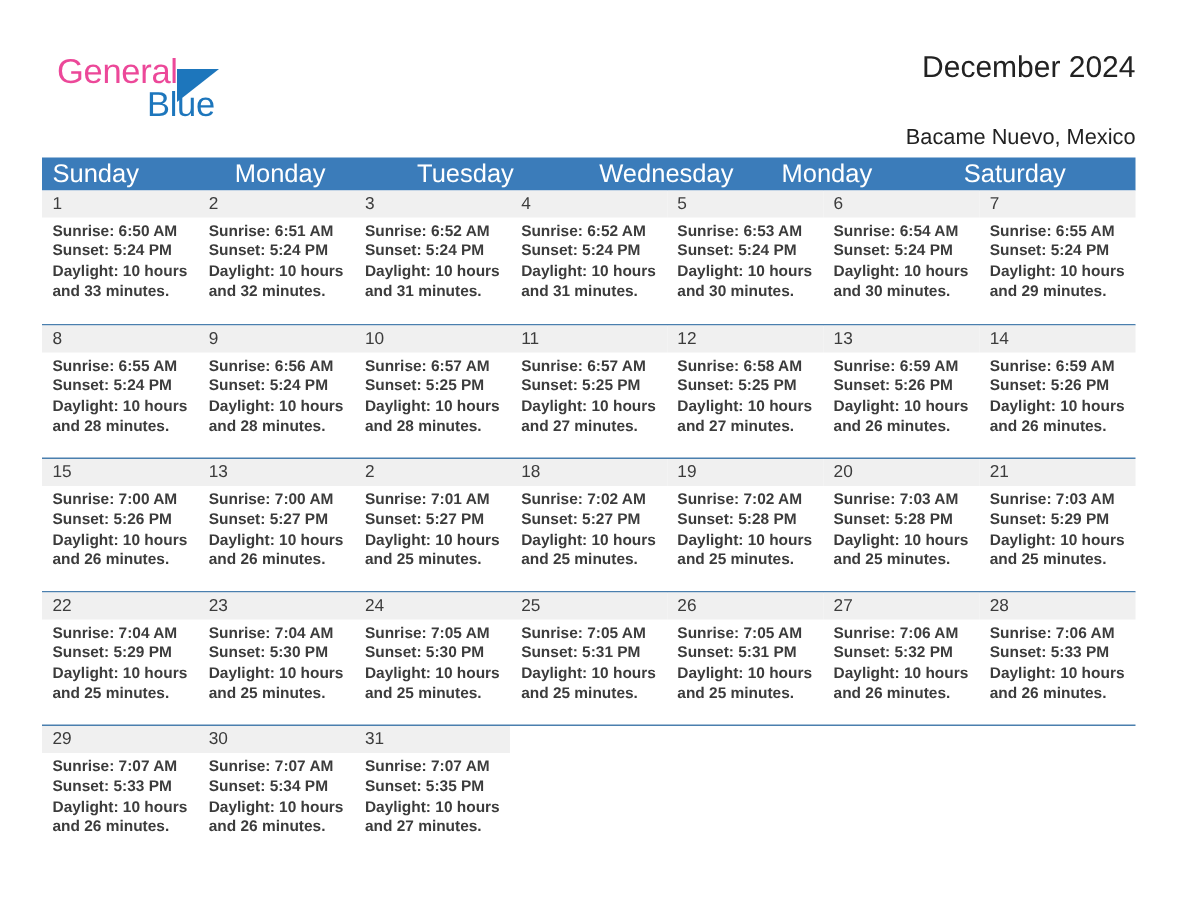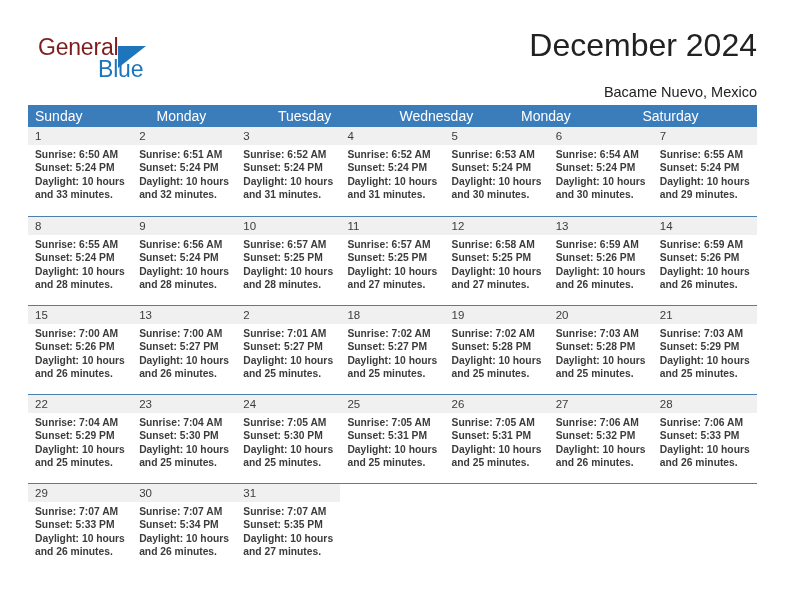--- a/index.html
+++ b/index.html
@@ -35,21 +35,21 @@
     top: 6px;
     width: 150px;
     height: 58px;
   }
   .logo-general {
     position: absolute;
     left: 0;
     top: 0;
     font-size: 23px;
     letter-spacing: -0.2px;
-    color: #7f1d1d;
+    color: #ec4899;
     font-family: "Liberation Sans", sans-serif;
     text-align: right;
   }
   .logo-blue {
     position: absolute;
     left: 60px;
     top: 22px;
     font-size: 23px;
     letter-spacing: -0.2px;
     color: #1d76bc;
@@ -65,21 +65,21 @@
     border-bottom: 22px solid transparent;
   }
 
   .title-block {
     position: absolute;
     right: 0;
     top: 0;
     text-align: right;
   }
   .cal-title {
-    font-size: 32px;
+    font-size: 20px;
     color: #222222;
     line-height: 34px;
     white-space: nowrap;
   }
   .cal-subtitle {
     font-size: 14.5px;
     color: #222222;
     line-height: 20px;
     margin-top: 20px;
     white-space: nowrap;
@@ -92,21 +92,21 @@
     top: 105px;
     width: 729px;
   }
   .weekday-row {
     display: flex;
     background: #3b7cba;
   }
   .weekday {
     flex: 1 1 0;
     color: #ffffff;
-    font-size: 14px;
+    font-size: 17px;
     line-height: 20px;
     padding: 1px 0 1px 7px;
     box-sizing: border-box;
     white-space: nowrap;
   }
   .week-row {
     display: flex;
     border-top: 1px solid #4a7fae;
     margin-top: 9px;
     height: 80px;

